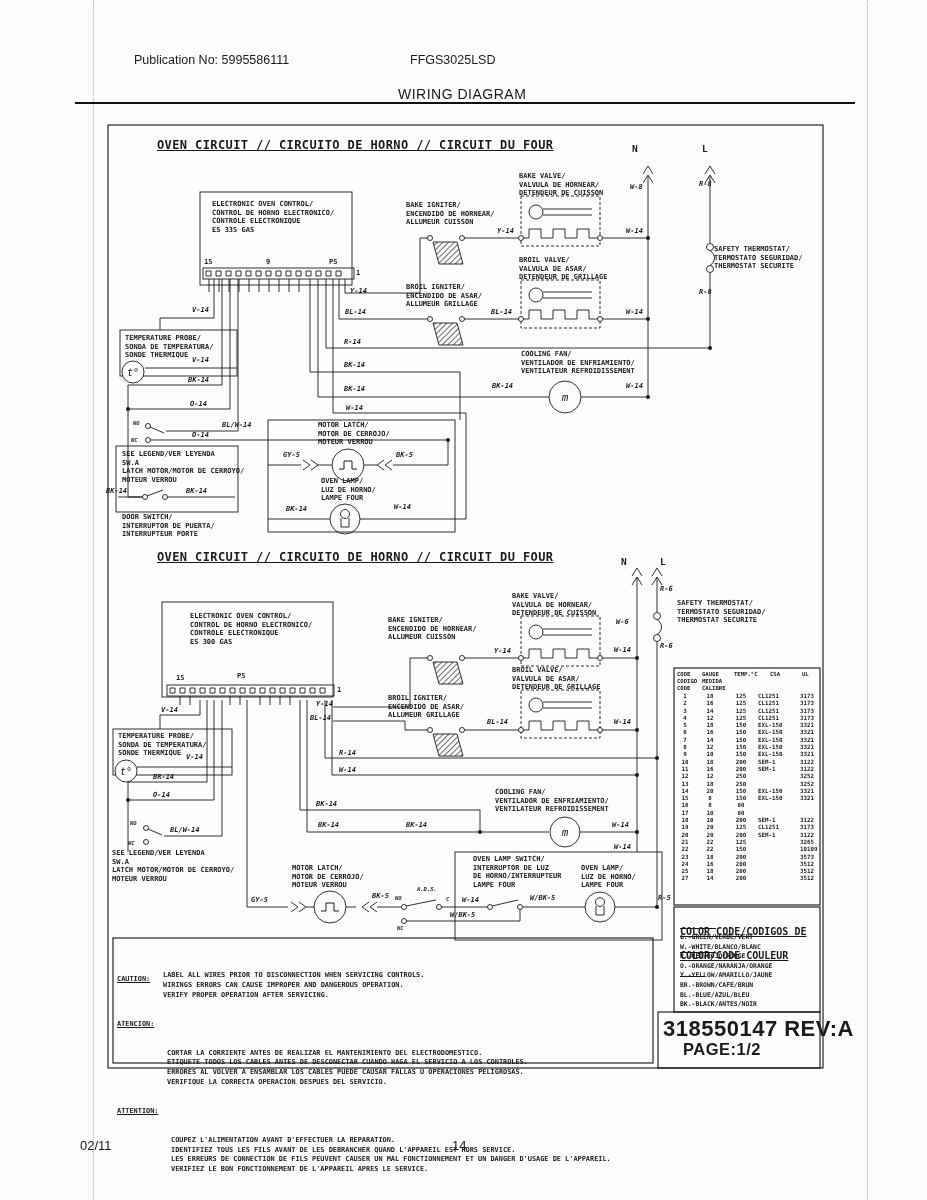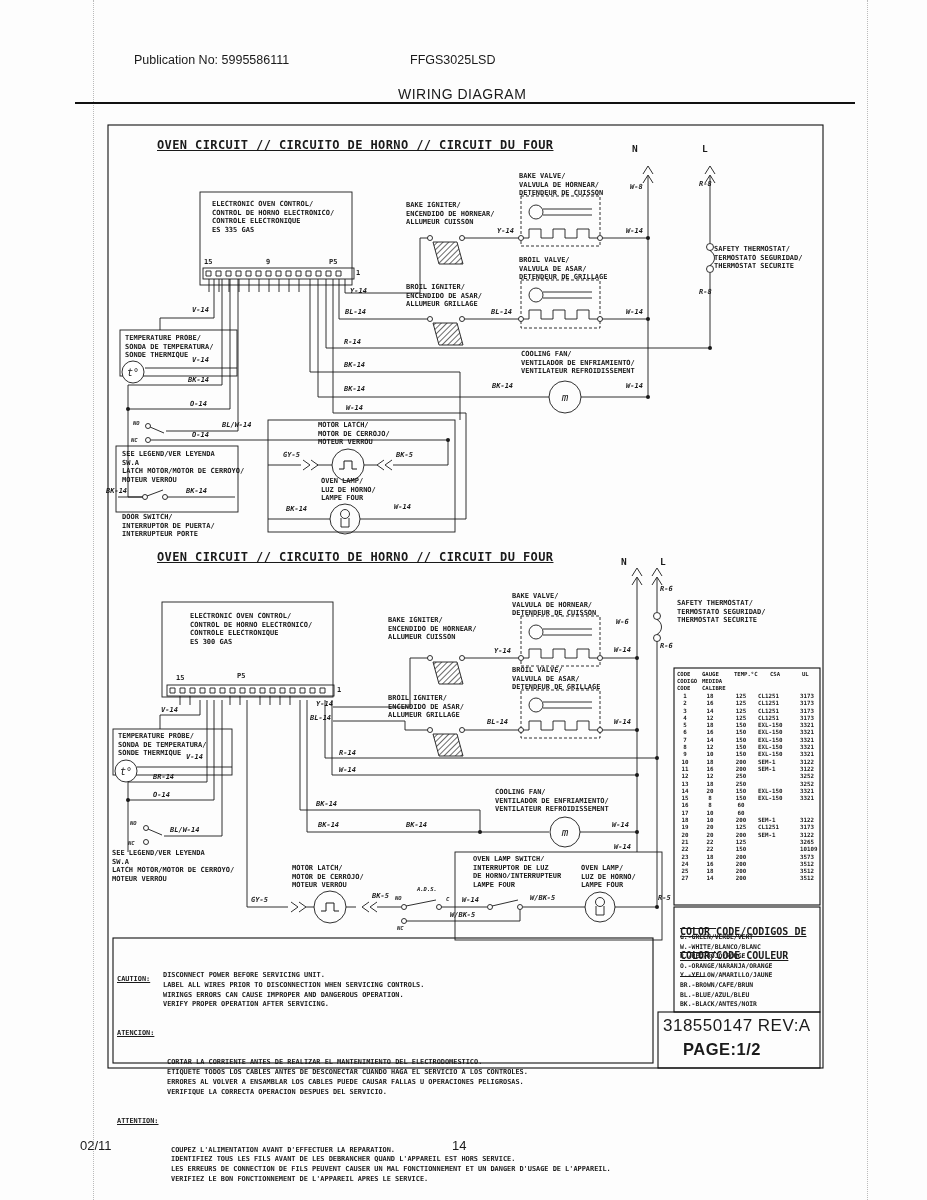--- a/index.html
+++ b/index.html
@@ -36,21 +36,21 @@
   .color-box{left:674px;top:907px;width:146px;height:105px;}
   .cc-title{position:absolute;left:6px;top:5px;font-size:10px;font-weight:bold;line-height:8px;text-decoration:underline;white-space:pre;}
   .cc-list{position:absolute;left:6px;top:26px;font-size:6.4px;font-weight:bold;}
   .cc-list .ccln{height:9.6px;white-space:pre;}
   
   .caution-box{left:113px;top:938px;width:540px;height:125px;font-size:6.9px;font-weight:bold;}
   .cgroup{position:relative;line-height:9.7px;white-space:pre;}
   .chead{position:absolute;left:4px;top:0;text-decoration:underline;}
   .cln{white-space:pre;}
   
-  .part-num{font-family:"Liberation Sans",sans-serif;font-weight:normal;font-size:17px;letter-spacing:0.5px;white-space:pre;}
+  .part-num{font-family:"Liberation Sans",sans-serif;font-weight:bold;font-size:22px;letter-spacing:0.5px;white-space:pre;}
   .part-page{font-family:"Liberation Sans",sans-serif;font-weight:bold;font-size:16.5px;letter-spacing:0.5px;}
   .footer{font-family:"Liberation Sans",sans-serif;font-size:13px;}
 </style>
 </head>
 <body>
 
 <div class="page">
 
   <div class="abs margin-dots" style="left:93px;"></div>
   <div class="abs margin-dots" style="left:867px;"></div>
@@ -297,21 +297,21 @@
   <div class="abs cl" style="left:122px;top:513px;"><div class="ln">DOOR SWITCH/</div><div class="ln">INTERRUPTOR DE PUERTA/</div><div class="ln">INTERRUPTEUR PORTE</div></div>
 
   <div class="abs cl" style="left:388px;top:616px;"><div class="ln">BAKE IGNITER/</div><div class="ln">ENCENDIDO DE HORNEAR/</div><div class="ln">ALLUMEUR CUISSON</div></div>
   <div class="abs cl" style="left:512px;top:592px;"><div class="ln">BAKE VALVE/</div><div class="ln">VALVULA DE HORNEAR/</div><div class="ln">DETENDEUR DE CUISSON</div></div>
   <div class="abs cl" style="left:388px;top:694px;"><div class="ln">BROIL IGNITER/</div><div class="ln">ENCENDIDO DE ASAR/</div><div class="ln">ALLUMEUR GRILLAGE</div></div>
   <div class="abs cl" style="left:512px;top:666px;"><div class="ln">BROIL VALVE/</div><div class="ln">VALVULA DE ASAR/</div><div class="ln">DETENDEUR DE GRILLAGE</div></div>
   <div class="abs cl" style="left:677px;top:599px;"><div class="ln">SAFETY THERMOSTAT/</div><div class="ln">TERMOSTATO SEGURIDAD/</div><div class="ln">THERMOSTAT SECURITE</div></div>
   <div class="abs cl" style="left:495px;top:788px;"><div class="ln">COOLING FAN/</div><div class="ln">VENTILADOR DE ENFRIAMIENTO/</div><div class="ln">VENTILATEUR REFROIDISSEMENT</div></div>
   <div class="abs cl" style="left:118px;top:732px;"><div class="ln">TEMPERATURE PROBE/</div><div class="ln">SONDA DE TEMPERATURA/</div><div class="ln">SONDE THERMIQUE</div></div>
   <div class="abs cl" style="left:292px;top:864px;"><div class="ln">MOTOR LATCH/</div><div class="ln">MOTOR DE CERROJO/</div><div class="ln">MOTEUR VERROU</div></div>
-  <div class="abs cl" style="left:473px;top:855px;font-family:Liberation Mono, monospace;"><div class="ln">OVEN LAMP SWITCH/</div><div class="ln">INTERRUPTOR DE LUZ</div><div class="ln">DE HORNO/INTERRUPTEUR</div><div class="ln">LAMPE FOUR</div></div>
+  <div class="abs cl" style="left:473px;top:855px;"><div class="ln">OVEN LAMP SWITCH/</div><div class="ln">INTERRUPTOR DE LUZ</div><div class="ln">DE HORNO/INTERRUPTEUR</div><div class="ln">LAMPE FOUR</div></div>
   <div class="abs cl" style="left:581px;top:864px;"><div class="ln">OVEN LAMP/</div><div class="ln">LUZ DE HORNO/</div><div class="ln">LAMPE FOUR</div></div>
   <div class="abs cl" style="left:112px;top:849px;"><div class="ln">SEE LEGEND/VER LEYENDA</div><div class="ln">SW.A</div><div class="ln">LATCH MOTOR/MOTOR DE CERROYO/</div><div class="ln">MOTEUR VERROU</div></div>
 
   <i class="abs wl" style="left:630px;top:183px;">W-8</i>
   <i class="abs wl" style="left:699px;top:180px;">R-8</i>
   <i class="abs wl" style="left:699px;top:288px;">R-8</i>
   <i class="abs wl" style="left:350px;top:287px;">Y-14</i>
   <i class="abs wl" style="left:497px;top:227px;">Y-14</i>
   <i class="abs wl" style="left:626px;top:227px;">W-14</i>
   <i class="abs wl" style="left:345px;top:308px;">BL-14</i>
@@ -583,21 +583,21 @@
         <div class="ccln">Y.-YELLOW/AMARILLO/JAUNE</div>
         <div class="ccln">BR.-BROWN/CAFE/BRUN</div>
         <div class="ccln">BL.-BLUE/AZUL/BLEU</div>
         <div class="ccln">BK.-BLACK/ANTES/NOIR</div>
       </div>
   </div>
 
   <div class="abs caution-box">
     <div class="cgroup" style="padding-left:50px;padding-top:4px;">
       <span class="chead" style="top:0;margin-top:37px;">CAUTION:</span>
-      <div><div class="cln">DISCONNECT POWER BEFORE SERVICING UNIT.</div><div class="cln">LABEL ALL WIRES PRIOR TO DISCONNECTION WHEN SERVICING CONTROLS.</div><div class="cln">WIRINGS ERRORS CAN CAUSE IMPROPER AND DANGEROUS OPERATION.</div><div class="cln">VERIFY PROPER OPERATION AFTER SERVICING.</div></div>
+      <div><div class="cln">LABEL ALL WIRES PRIOR TO DISCONNECTION WHEN SERVICING CONTROLS.</div><div class="cln">WIRINGS ERRORS CAN CAUSE IMPROPER AND DANGEROUS OPERATION.</div><div class="cln">VERIFY PROPER OPERATION AFTER SERVICING.</div></div>
     </div>
     <div class="cgroup" style="padding-left:54px;">
       <span class="chead">ATENCION:</span>
       <div><div class="cln">CORTAR LA CORRIENTE ANTES DE REALIZAR EL MANTENIMIENTO DEL ELECTRODOMESTICO.</div><div class="cln">ETIQUETE TODOS LOS CABLES ANTES DE DESCONECTAR CUANDO HAGA EL SERVICIO A LOS CONTROLES.</div><div class="cln">ERRORES AL VOLVER A ENSAMBLAR LOS CABLES PUEDE CAUSAR FALLAS U OPERACIONES PELIGROSAS.</div><div class="cln">VERIFIQUE LA CORRECTA OPERACION DESPUES DEL SERVICIO.</div></div>
     </div>
     <div class="cgroup" style="padding-left:58px;">
       <span class="chead">ATTENTION:</span>
       <div><div class="cln">COUPEZ L'ALIMENTATION AVANT D'EFFECTUER LA REPARATION.</div><div class="cln">IDENTIFIEZ TOUS LES FILS AVANT DE LES DEBRANCHER QUAND L'APPAREIL EST HORS SERVICE.</div><div class="cln">LES ERREURS DE CONNECTION DE FILS PEUVENT CAUSER UN MAL FONCTIONNEMENT ET UN DANGER D'USAGE DE L'APPAREIL.</div><div class="cln">VERIFIEZ LE BON FONCTIONNEMENT DE L'APPAREIL APRES LE SERVICE.</div></div>
     </div>
   </div>

